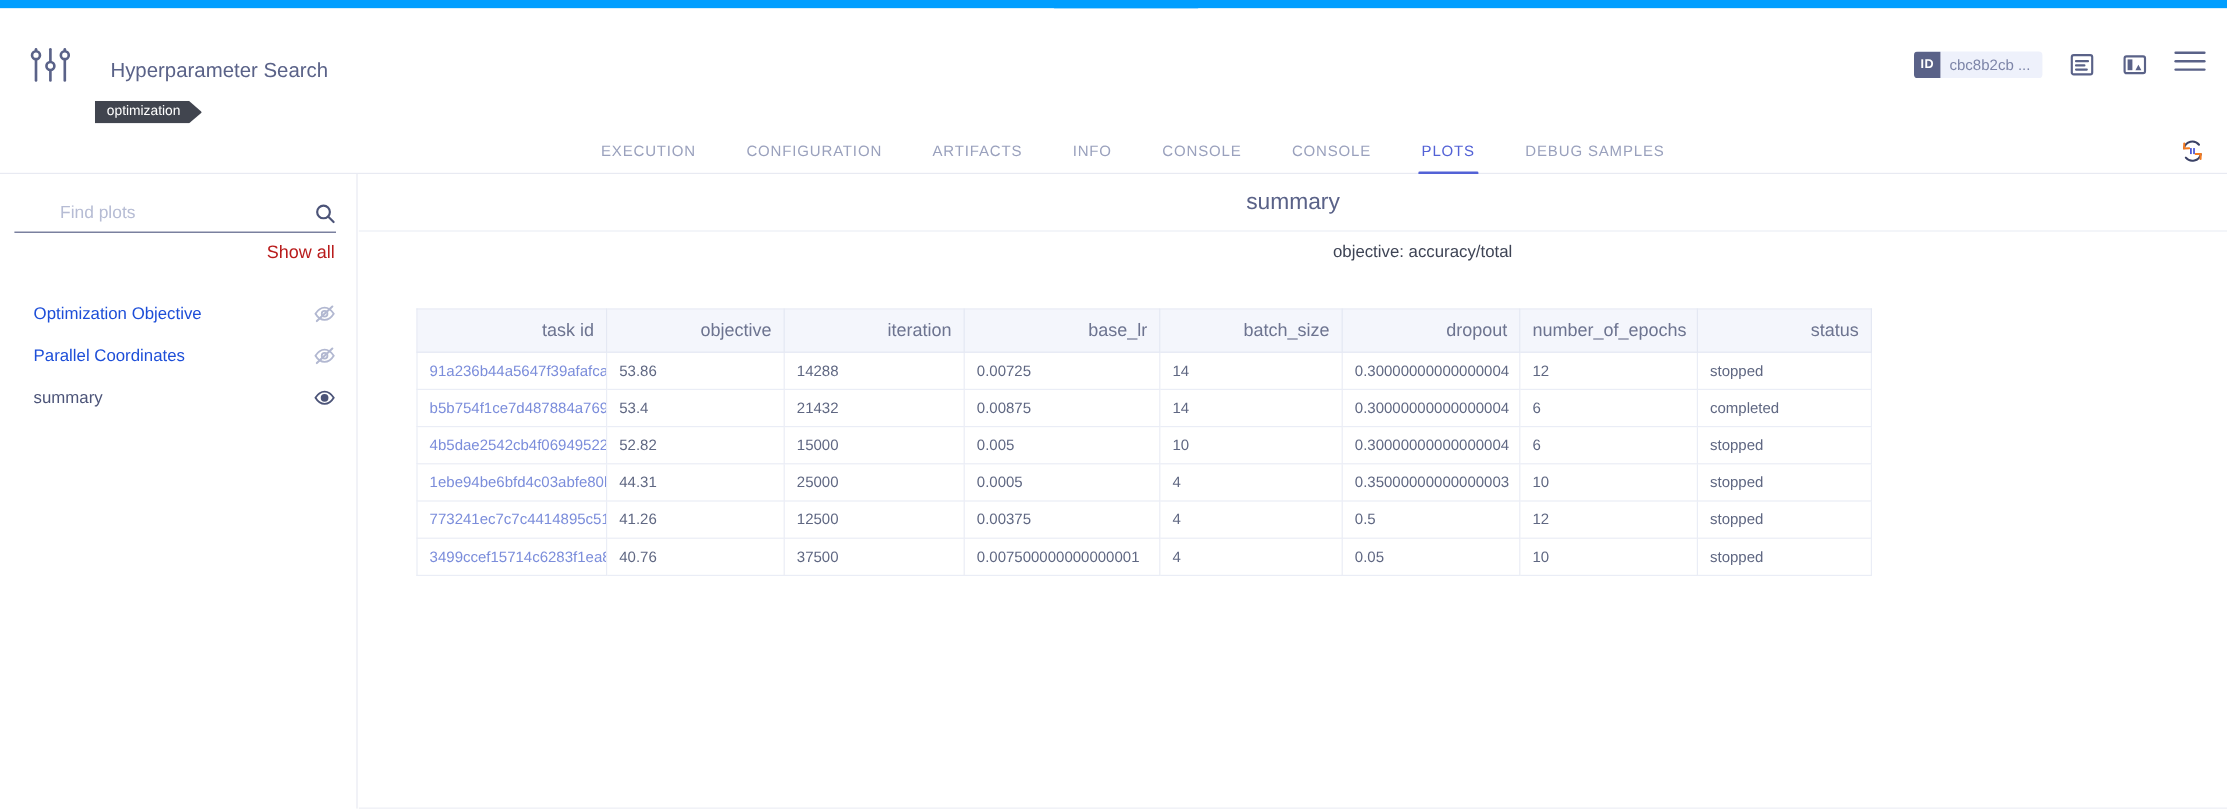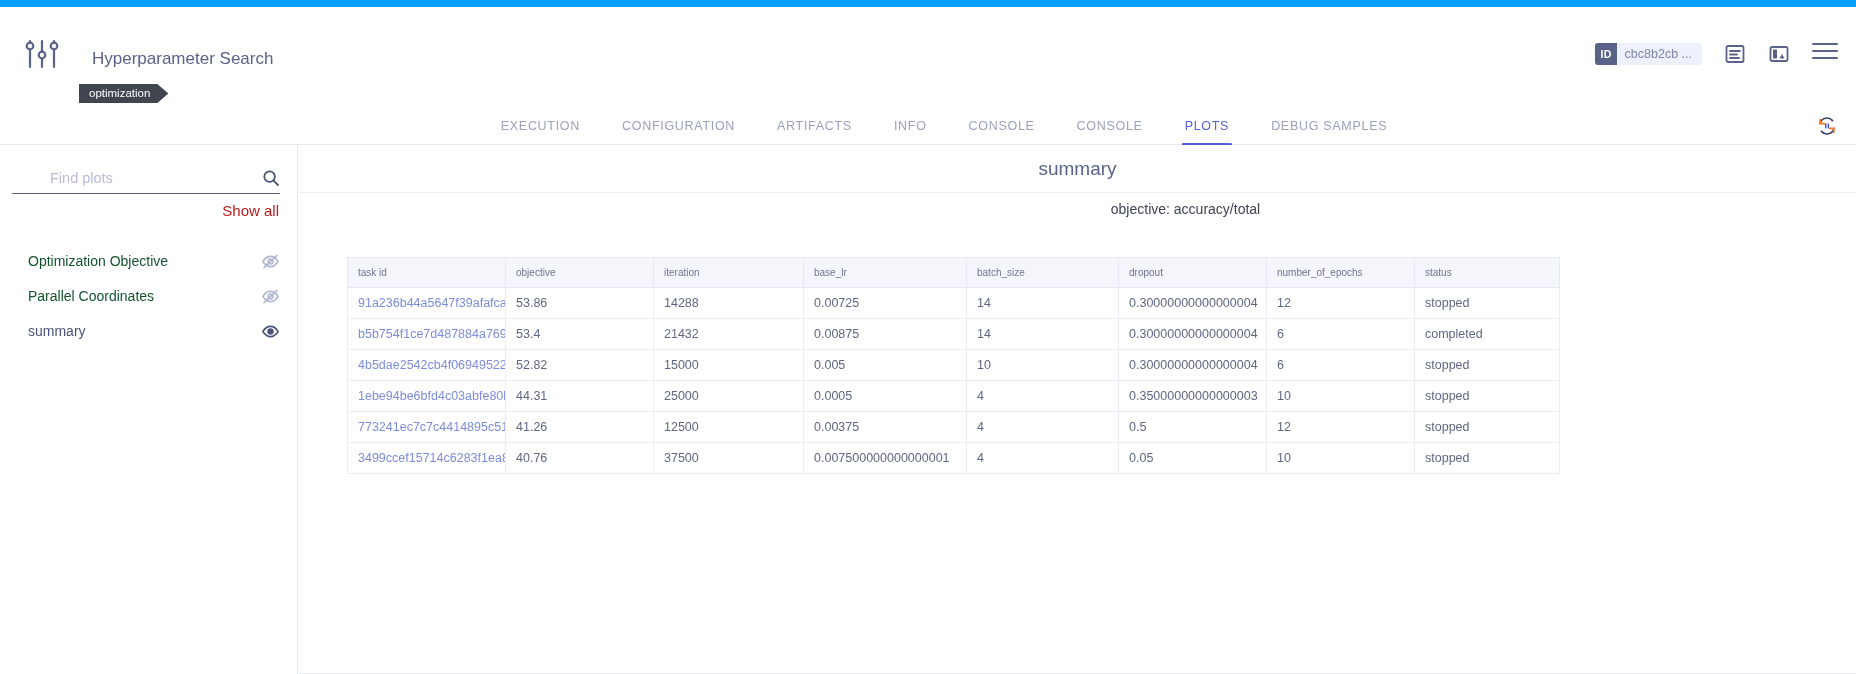--- a/index.html
+++ b/index.html
@@ -97,21 +97,21 @@
   .search-input::placeholder { color:#b6bcd4; }
   .search-icon { width:18px; height:18px; color:#4c5478; flex:0 0 auto; }
   .show-all {
     position:absolute; right:18px; top:57px;
     font-size:15px; color:#b91c1c; cursor:pointer;
   }
   .plot-item {
     position:absolute; left:0; width:298px; height:42px;
     display:flex; align-items:center; padding: 0 18px 0 28px; cursor:pointer;
   }
-  .plot-item .label { flex:1; font-size:14px; color:#14532d; }
+  .plot-item .label { flex:1; font-size:14px; color:#1d4ed8; }
   .plot-item.active .label { color:#4c5478; }
   .eye { width:19px; height:19px; color:#b2b8d1; flex:0 0 auto; }
   .plot-item.active .eye { color:#4c5478; }
 
   
   .main {
     position:absolute; top:145px; left:299px; width:1557px; height:529px;
     background:#fff; border-bottom:1px solid #e8eaf2;
   }
   .plot-title {
@@ -125,21 +125,21 @@
     display:flex; align-items:center; justify-content:center;
     font-size:14px; color:#3e4455;
   }
   .table-wrap { position:absolute; top:112px; left:0; width:1557px; }
   table.summary {
     margin: 0 48px; border-collapse: collapse; width: 1212px;
     table-layout: fixed;
   }
   table.summary th {
     background:#f4f6fc; color:#6d7490; font-weight:normal;
-    font-size:10px; text-align:left;
+    font-size:15px; text-align:right;
     padding: 9px 10px; border:1px solid #e4e8f3; height:28px;
   }
   table.summary td {
     color:#5f6782; font-size:12.5px; text-align:left;
     padding: 8px 10px; border:1px solid #eaedf6; height:26px;
     overflow:hidden; white-space:nowrap;
   }
   table.summary td.taskid a {
     color:#7b8ddb; text-decoration:none; cursor:pointer;
   }

